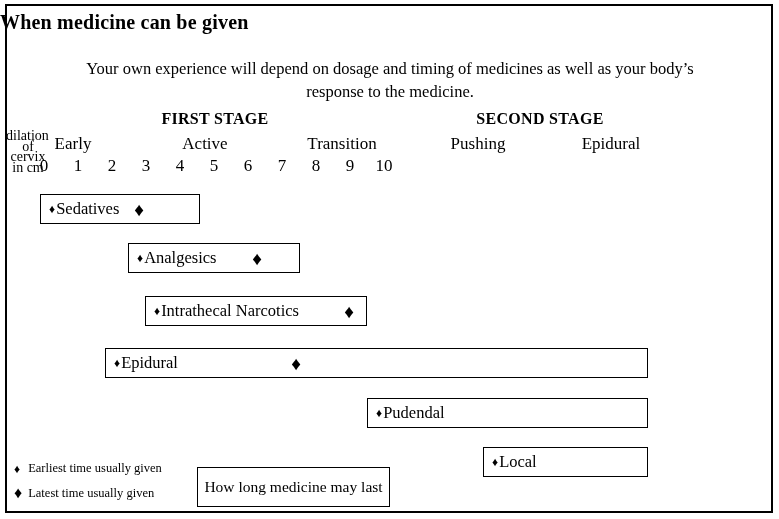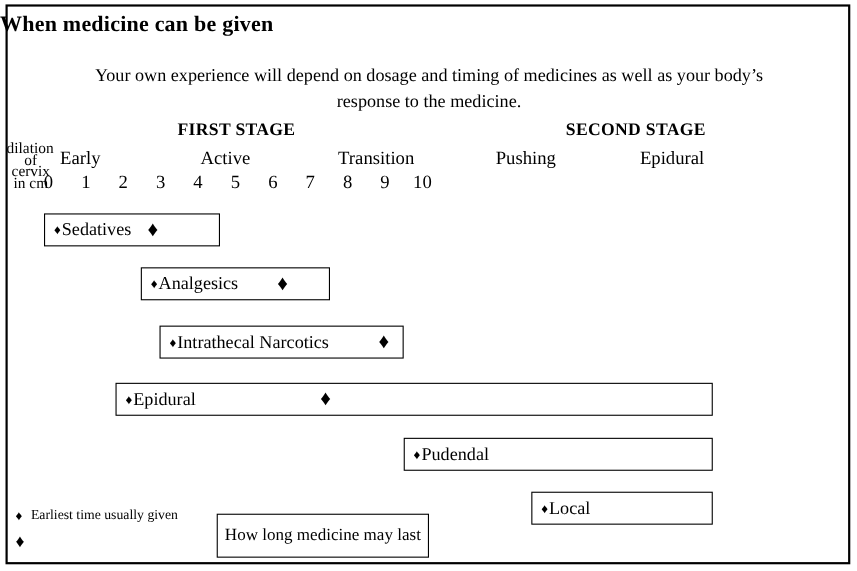--- a/index.html
+++ b/index.html
@@ -50,21 +50,21 @@
   }
 
   .stage-head {
     position: absolute;
     font-size: 16px;
     font-weight: bold;
     text-align: center;
     letter-spacing: 0.3px;
   }
   #stage-first  { left: 140px; top: 110px; width: 150px; }
-  #stage-second { left: 498px; top: 110px; width: 160px; }
+  #stage-second { left: 460px; top: 110px; width: 160px; }
 
   .phase {
     position: absolute;
     top: 134px;
     font-size: 17px;
     text-align: center;
   }
 
   .axis-label {
     position: absolute;
@@ -235,17 +235,18 @@
         </span>
       </div>
     </div>
 
   <div class="legend-row" id="legend-earliest">
     <span class="lg-dia-small">♦</span>
     <span>Earliest time usually given</span>
   </div>
   <div class="legend-row" id="legend-latest">
     <span class="lg-dia-large">♦</span>
+    <span>Latest time usually given</span>
   </div>
 
   <div class="duration-box">How long medicine may last</div>
 
 </div>
 
 </body></html>

